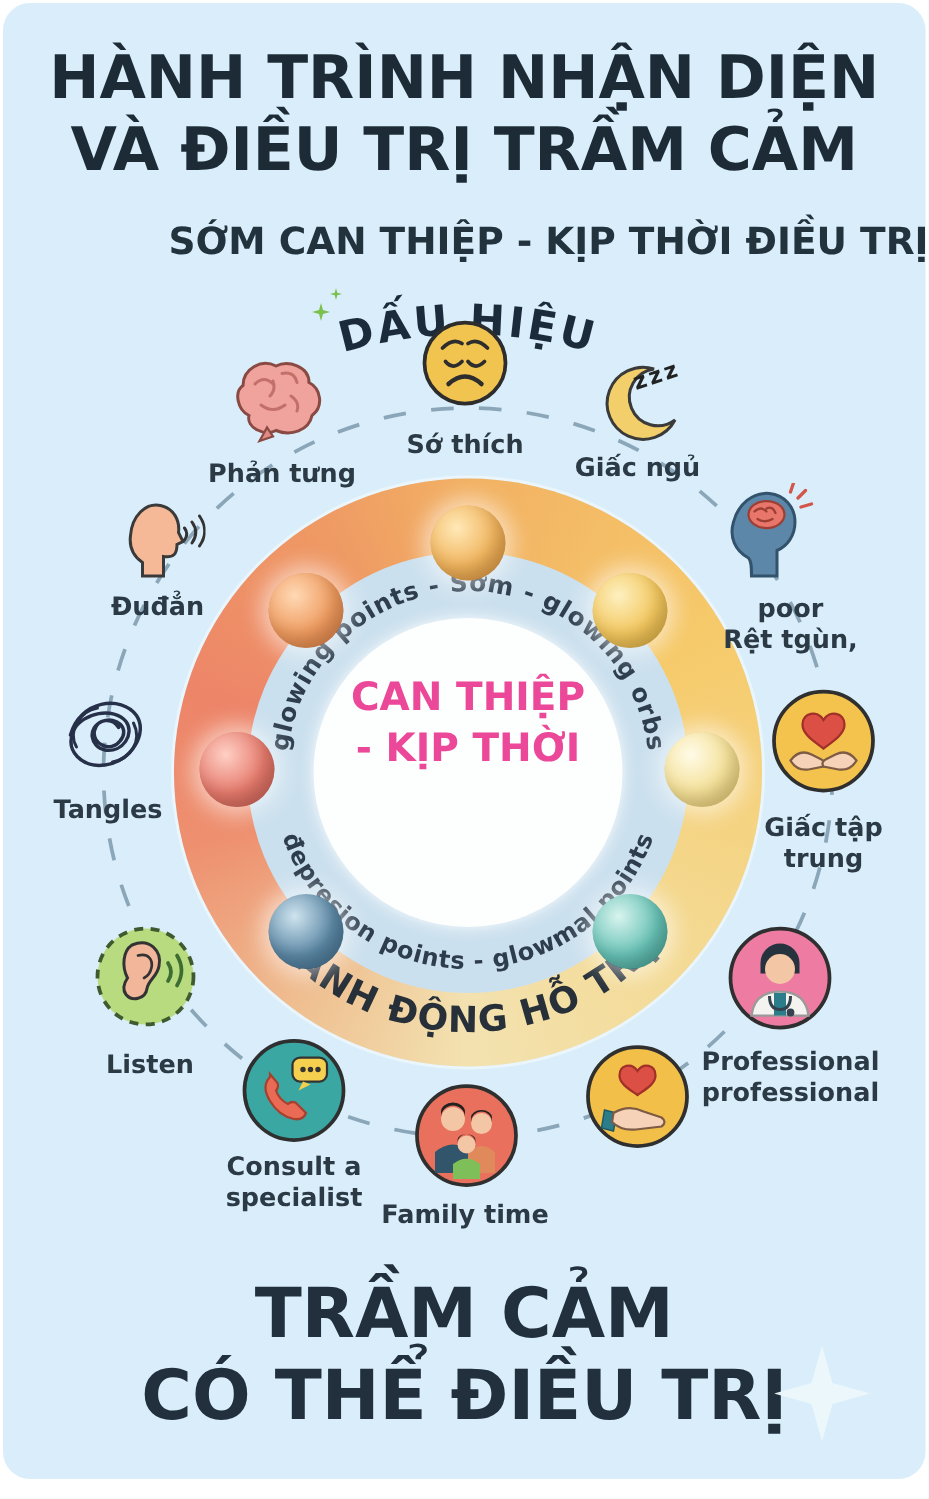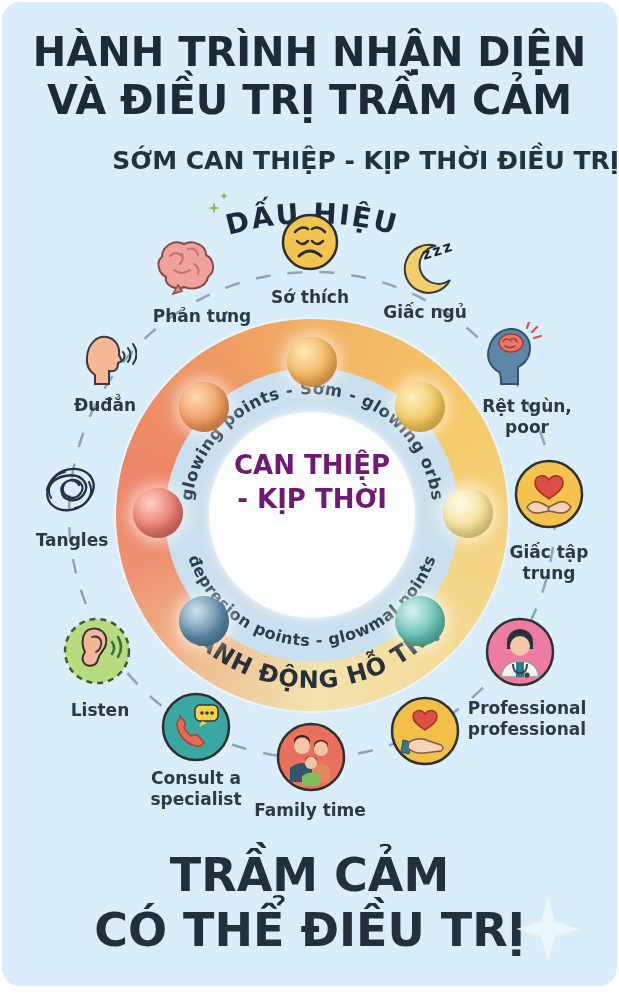--- a/index.html
+++ b/index.html
@@ -16,21 +16,21 @@
          font-weight:bold;font-size:46px;line-height:1.2;color:#22303e;}
   
   .band{position:absolute;left:116px;top:319px;width:392px;height:392px;border-radius:50%;
         background:conic-gradient(from 0deg,#f2b163 0deg,#f6ca6a 60deg,#f4d88e 120deg,#f3e2b0 180deg,
                    #efc092 215deg,#ee9070 255deg,#ed8569 285deg,#ef9a64 330deg,#f2b163 360deg);
         box-shadow:0 0 0 2px rgba(255,255,255,.45);}
   .ringblue{position:absolute;left:165px;top:368px;width:294px;height:294px;border-radius:50%;background:#cbe0ee;}
   .corewhite{position:absolute;left:209px;top:412px;width:206px;height:206px;border-radius:50%;background:#fdfefe;
         box-shadow:0 0 10px rgba(255,255,255,.9);}
   .center-text{position:absolute;left:212px;top:448px;width:200px;text-align:center;
-        font-weight:bold;font-size:26px;line-height:1.32;color:#701a75;letter-spacing:0px;}
+        font-weight:bold;font-size:26px;line-height:1.32;color:#ec4899;letter-spacing:0px;}
   .orb{position:absolute;width:50px;height:50px;border-radius:50%;
        box-shadow:0 0 14px 5px rgba(255,255,255,.55), inset -5px -7px 10px rgba(0,0,0,.16);}
   .orb--gold  {background:radial-gradient(circle at 35% 30%,#ffe9b8,#f0b35c 55%,#d98f3a);}
   .orb--yellow{background:radial-gradient(circle at 35% 30%,#fdf0c0,#f3c75e 55%,#d9a93e);}
   .orb--pale  {background:radial-gradient(circle at 35% 30%,#fffbe8,#f4e096 55%,#e3c268);}
   .orb--orange{background:radial-gradient(circle at 35% 30%,#ffd9b5,#ee9a5e 55%,#d97a3e);}
   .orb--red   {background:radial-gradient(circle at 35% 30%,#ffd0c5,#e57a6c 55%,#c95a50);}
   .orb--blue  {background:radial-gradient(circle at 35% 30%,#cfe4ef,#5c88a5 55%,#3f6b8a);}
   .orb--teal  {background:radial-gradient(circle at 35% 30%,#d8f4ee,#67c1b5 55%,#3f9a8e);}
   
@@ -218,32 +218,32 @@
     </svg>
   </div>
 
   <div class="abs" style="left:75px;top:328px">
     <svg width="62" height="60" viewBox="0 0 62 60">
       <path d="M20 56 v-9 c-6 -4 -9 -10 -8 -18 C13 16 22 7 32 9 c9 2 13 10 12 18 l3 6 -4 2 c0 6 -2 9 -9 8 v13 z" fill="#f5b998" stroke="#3a3a3a" stroke-width="2"></path>
       <path d="M48 24 q3 4 0 8 M53 20 q5 7 0 14 M58 16 q7 10 0 20" fill="none" stroke="#333" stroke-width="2" stroke-linecap="round"></path>
     </svg>
   </div>
 
-  <div class="lbl" style="left:132px;top:306px;width:140px">
+  <div class="lbl" style="left:118px;top:306px;width:140px">
     <div>Phản tưng</div>
   </div>
   <div class="lbl" style="left:245px;top:287px;width:130px">
     <div>Sớ thích</div>
   </div>
   <div class="lbl" style="left:360px;top:302px;width:130px">
     <div>Giấc ngủ</div>
   </div>
   <div class="lbl" style="left:457px;top:396px;width:140px">
+    <div>poor</div>
     <div>Rệt tgùn,</div>
-    <div>poor</div>
   </div>
   <div class="lbl" style="left:484px;top:542px;width:130px">
     <div>Giấc tập</div>
     <div>trung</div>
   </div>
   <div class="lbl" style="left:452px;top:698px;width:150px">
     <div>Professional</div>
     <div>professional</div>
   </div>
   <div class="lbl" style="left:235px;top:800px;width:150px">

